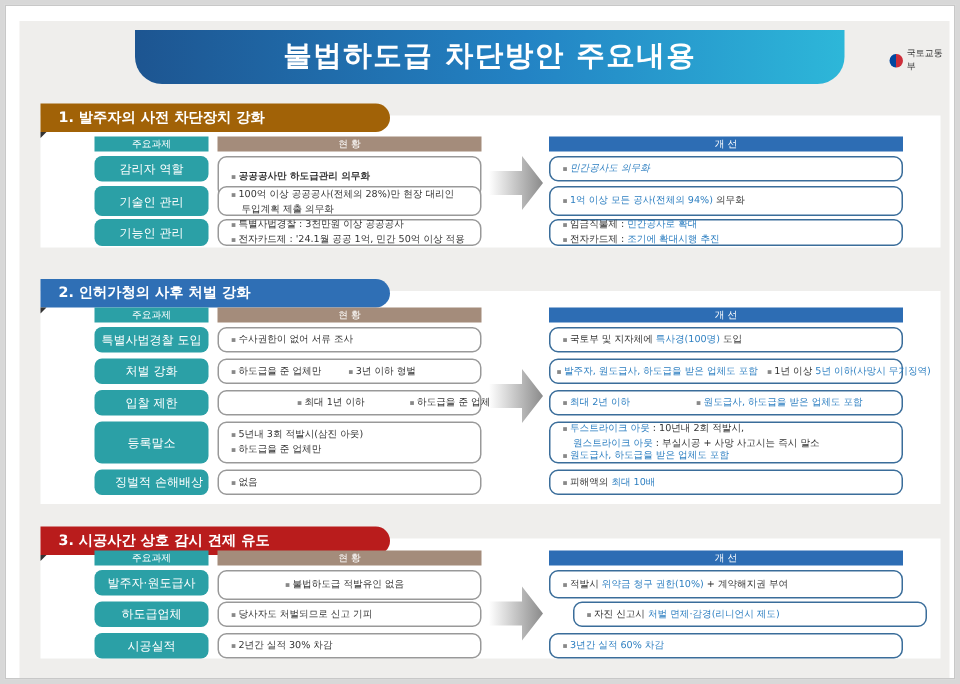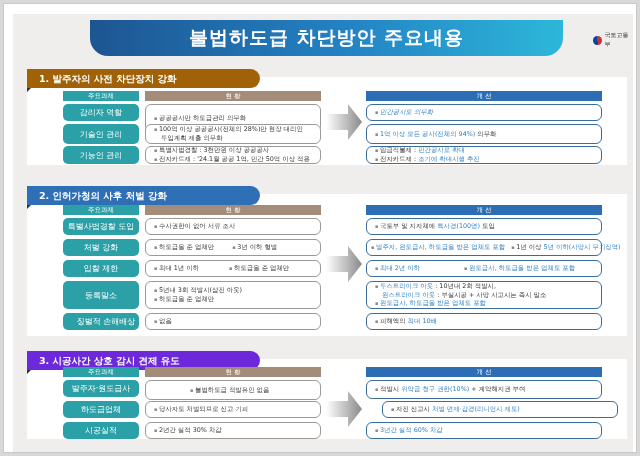--- a/index.html
+++ b/index.html
@@ -39,21 +39,21 @@
     <span>국토교통부</span>
   </div>
 
   <div class="section" style="top:63px;height:88px;">
     <div class="sec-label" style="top:-8px;width:233px;background:#a16207;">1. 발주자의 사전 차단장치 강화</div>
     <div class="col-h" style="top:14px;left:36px;width:76px;background:#2ba0a6;">주요과제</div>
     <div class="col-h" style="top:14px;left:118px;width:176px;background:#a48c7b;">현 황</div>
     <div class="col-h" style="top:14px;left:339px;width:236px;background:#2d6db4;">개 선</div>
 
     <div class="task" style="top:27px;height:17px;">감리자 역할</div>
-    <div class="box cur" style="top:27px;height:28px;">
+    <div class="box cur" style="top:27px;height:28px;font-weight:bold;">
       <span class="b">공공공사만 하도급관리 의무화</span>
     </div>
     <div class="box new imp" style="top:27px;height:17px;font-style:italic;">
       <span class="b hl">민간공사도 의무화</span>
     </div>
 
     <div class="task" style="top:47px;height:20px;">기술인 관리</div>
     <div class="box cur" style="top:47px;height:20px;">
       <span class="b">100억 이상 공공공사(전체의 28%)만 현장 대리인</span>
       <span style="padding-left:7px;">투입계획 제출 의무화</span>
@@ -106,21 +106,21 @@
     </div>
     <div class="box new imp" style="top:45px;height:17px;padding:0 4px;">
       <div class="line" style="gap:6px;">
             <span class="b hl">발주자, 원도급사, 하도급을 받은 업체도 포함</span>
             <span class="b"><span>1년 이상 </span><span class="hl">5년 이하(사망시 무기징역)</span></span>
           </div>
     </div>
 
     <div class="task" style="top:66px;height:17px;">입찰 제한</div>
     <div class="box cur" style="top:66px;height:17px;">
-      <div class="line" style="gap:30px;">
+      <div class="line" style="gap:30px;margin-left:44px;">
             <span class="b">최대 1년 이하</span>
             <span class="b">하도급을 준 업체만</span>
           </div>
     </div>
     <div class="box new imp" style="top:66px;height:17px;">
       <div class="line" style="gap:44px;">
             <span class="b hl">최대 2년 이하</span>
             <span class="b hl">원도급사, 하도급을 받은 업체도 포함</span>
           </div>
     </div>
@@ -149,21 +149,21 @@
             <linearGradient id="g2" x1="0" x2="1">
               <stop offset="0" stop-color="#fff"></stop>
               <stop offset="1" stop-color="#8a8a8a"></stop>
             </linearGradient>
           </defs>
           <path d="M0 12 L22 12 L22 2 L36 20 L22 38 L22 28 L0 28 Z" fill="url(#g2)"></path>
         </svg>
   </div>
 
   <div class="section" style="top:345px;height:80px;">
-    <div class="sec-label" style="top:-8px;width:233px;background:#6d28d9;">3. 시공사간 상호 감시 견제 유도</div>
+    <div class="sec-label" style="top:-8px;width:233px;background:#b91c1c;">3. 시공사간 상호 감시 견제 유도</div>
     <div class="col-h" style="top:8px;left:36px;width:76px;background:#2ba0a6;">주요과제</div>
     <div class="col-h" style="top:8px;left:118px;width:176px;background:#a48c7b;">현 황</div>
     <div class="col-h" style="top:8px;left:339px;width:236px;background:#2d6db4;">개 선</div>
 
     <div class="task" style="top:21px;height:17px;">발주자·원도급사</div>
     <div class="box cur" style="top:21px;height:20px;padding-left:44px;">
       <span class="b">불법하도급 적발유인 없음</span>
     </div>
     <div class="box new imp" style="top:21px;height:19px;">
       <span class="b"><span>적발시 </span><span class="hl">위약금 청구 권한(10%)</span><span> + 계약해지권 부여</span></span>

